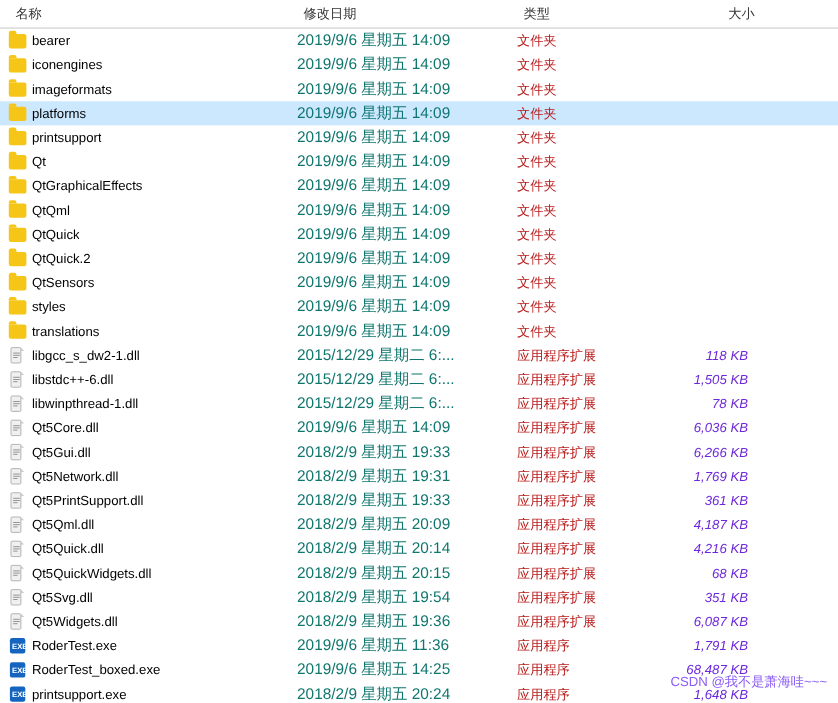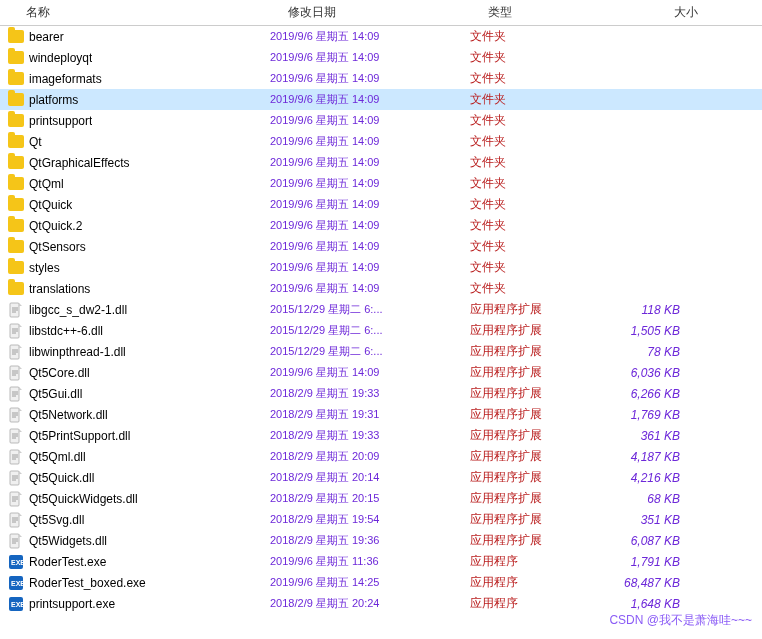--- a/index.html
+++ b/index.html
@@ -13,21 +13,21 @@
       overflow: hidden;
     }
     .file-list {
       width: 100%;
     }
     .header-row {
       display: flex;
       align-items: center;
       background: #fff;
       border-bottom: 1px solid #ccc;
-      padding: 4px 18px;
+      padding: 4px 6px;
       font-size: 12px;
       color: #333;
     }
     .col-name { width: 270px; padding-left: 8px; }
     .col-date { width: 200px; }
     .col-type { width: 120px; }
     .col-size { width: 100px; text-align: right; padding-right: 10px; }
     .file-row {
       display: flex;
       align-items: center;
@@ -67,21 +67,21 @@
       height: 3px;
       background: #f5c518;
       border-radius: 2px 2px 0 0;
     }
     .file-name-text {
       font-size: 12px;
       white-space: nowrap;
       overflow: hidden;
       text-overflow: ellipsis;
     }
-    .col-date-cell { width: 200px; font-size: 11px; color: #6d28d9; }
+    .col-date-cell { width: 200px; font-size: 14px; color: #0f766e; }
     .col-type-cell { width: 120px; font-size: 12px; color: #b91c1c; }
     .col-size-cell { width: 100px; font-size: 12px; color: #6d28d9; text-align: right; padding-right: 10px; font-style: italic; }
     .watermark {
       position: fixed;
       bottom: 10px;
       right: 10px;
       font-size: 12px;
       color: #8b5cf6;
       font-family: 'Microsoft YaHei', sans-serif;
     }
@@ -108,21 +108,21 @@
         </div>
         <div class="col-date-cell">2019/9/6 星期五 14:09</div>
         <div class="col-type-cell">文件夹</div>
         <div class="col-size-cell"></div>
       </div>
       <div class="file-row">
         <div class="file-name-cell">
           <div class="file-icon">
             <div class="icon-folder"></div>
           </div>
-          <span class="file-name-text">windeployqt</span>
+          <span class="file-name-text">iconengines</span>
         </div>
         <div class="col-date-cell">2019/9/6 星期五 14:09</div>
         <div class="col-type-cell">文件夹</div>
         <div class="col-size-cell"></div>
       </div>
       <div class="file-row">
         <div class="file-name-cell">
           <div class="file-icon">
             <div class="icon-folder"></div>
           </div>

